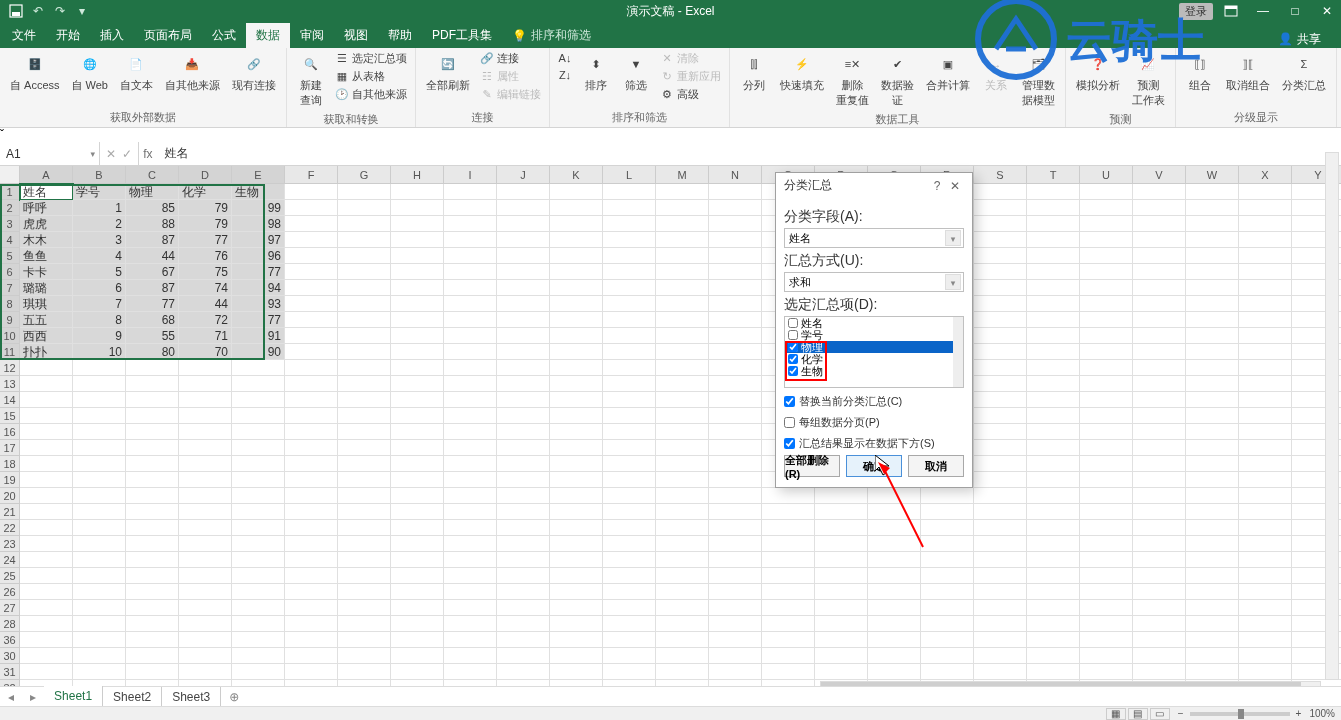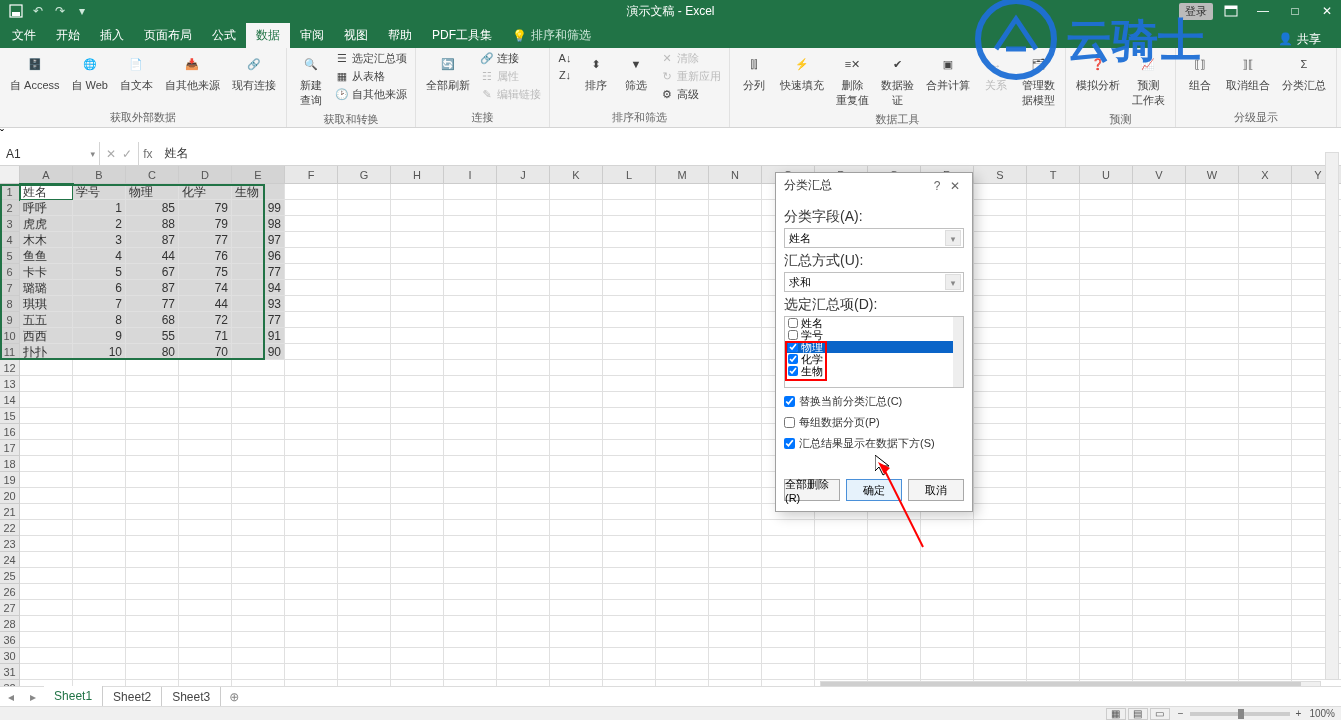--- a/index.html
+++ b/index.html
@@ -67,21 +67,21 @@
   .dselect { width:100%; border:1px solid #c0c0c0; background:#fff; height:20px; display:flex; align-items:center; padding:0 4px; font-size:11px; position:relative; margin-top:2px;}
   .dselect .arrow { position:absolute; right:2px; width:16px; text-align:center; color:#888; font-size:9px; background:#eee; height:16px; line-height:16px; border:1px solid #ddd;}
   .dlist { width:100%; border:1px solid #c0c0c0; margin-top:2px; height:72px; overflow:hidden; position:relative;}
   .dlist .item { display:flex; align-items:center; gap:3px; padding:0 3px; font-size:11px; height:12px; line-height:12px;}
   .dlist .item input { width:10px; height:10px;}
   .dlist .item.hl { background:#0a64c8; color:#fff;}
   .dlist .red-box { position:absolute; left:0; top:24px; width:42px; height:40px; border:2px solid red; pointer-events:none;}
   .dlist .scroll { position:absolute; right:0; top:0; bottom:0; width:10px; background:#eee;}
   .dcheck { display:flex; align-items:center; gap:4px; font-size:11px; margin-top:6px; color:#333;}
   .dcheck input{ width:11px;height:11px;}
-  .dbtns { display:flex; gap:6px; margin-top:28px; justify-content:space-between;}
+  .dbtns { display:flex; gap:6px; margin-top:4px; justify-content:space-between;font-weight:bold;}
   .dbtn { flex:1; border:1px solid #a8a8a8; background:#f4f4f4; height:22px; font-size:11px; display:flex;align-items:center;justify-content:center;}
   .dbtn.hover { background:#e6f2fb; border-color:#4a90d9;}
   .cursor-arrow { position:absolute; left:875px; top:455px; pointer-events:none;}
   .red-arrow { position:absolute; left:878px; top:462px; pointer-events:none;}
 
   
   .hscroll-track { position:absolute; left:820px; right:20px; bottom:25px; height:14px; background:#f0f0f0; border:1px solid #dcdcdc;}
   .hscroll-thumb { position:absolute; left:0; top:0; bottom:0; width:480px; background:#cfcfcf;}
   .vscroll-track { position:absolute; right:2px; top:152px; bottom:40px; width:14px; background:#f0f0f0; border:1px solid #dcdcdc;}
   .sheettabs { position:absolute; left:0; right:0; bottom:14px; height:20px; background:#fff; border-top:1px solid #dcdcdc; display:flex; align-items:center; font-size:12px; color:#444;}

